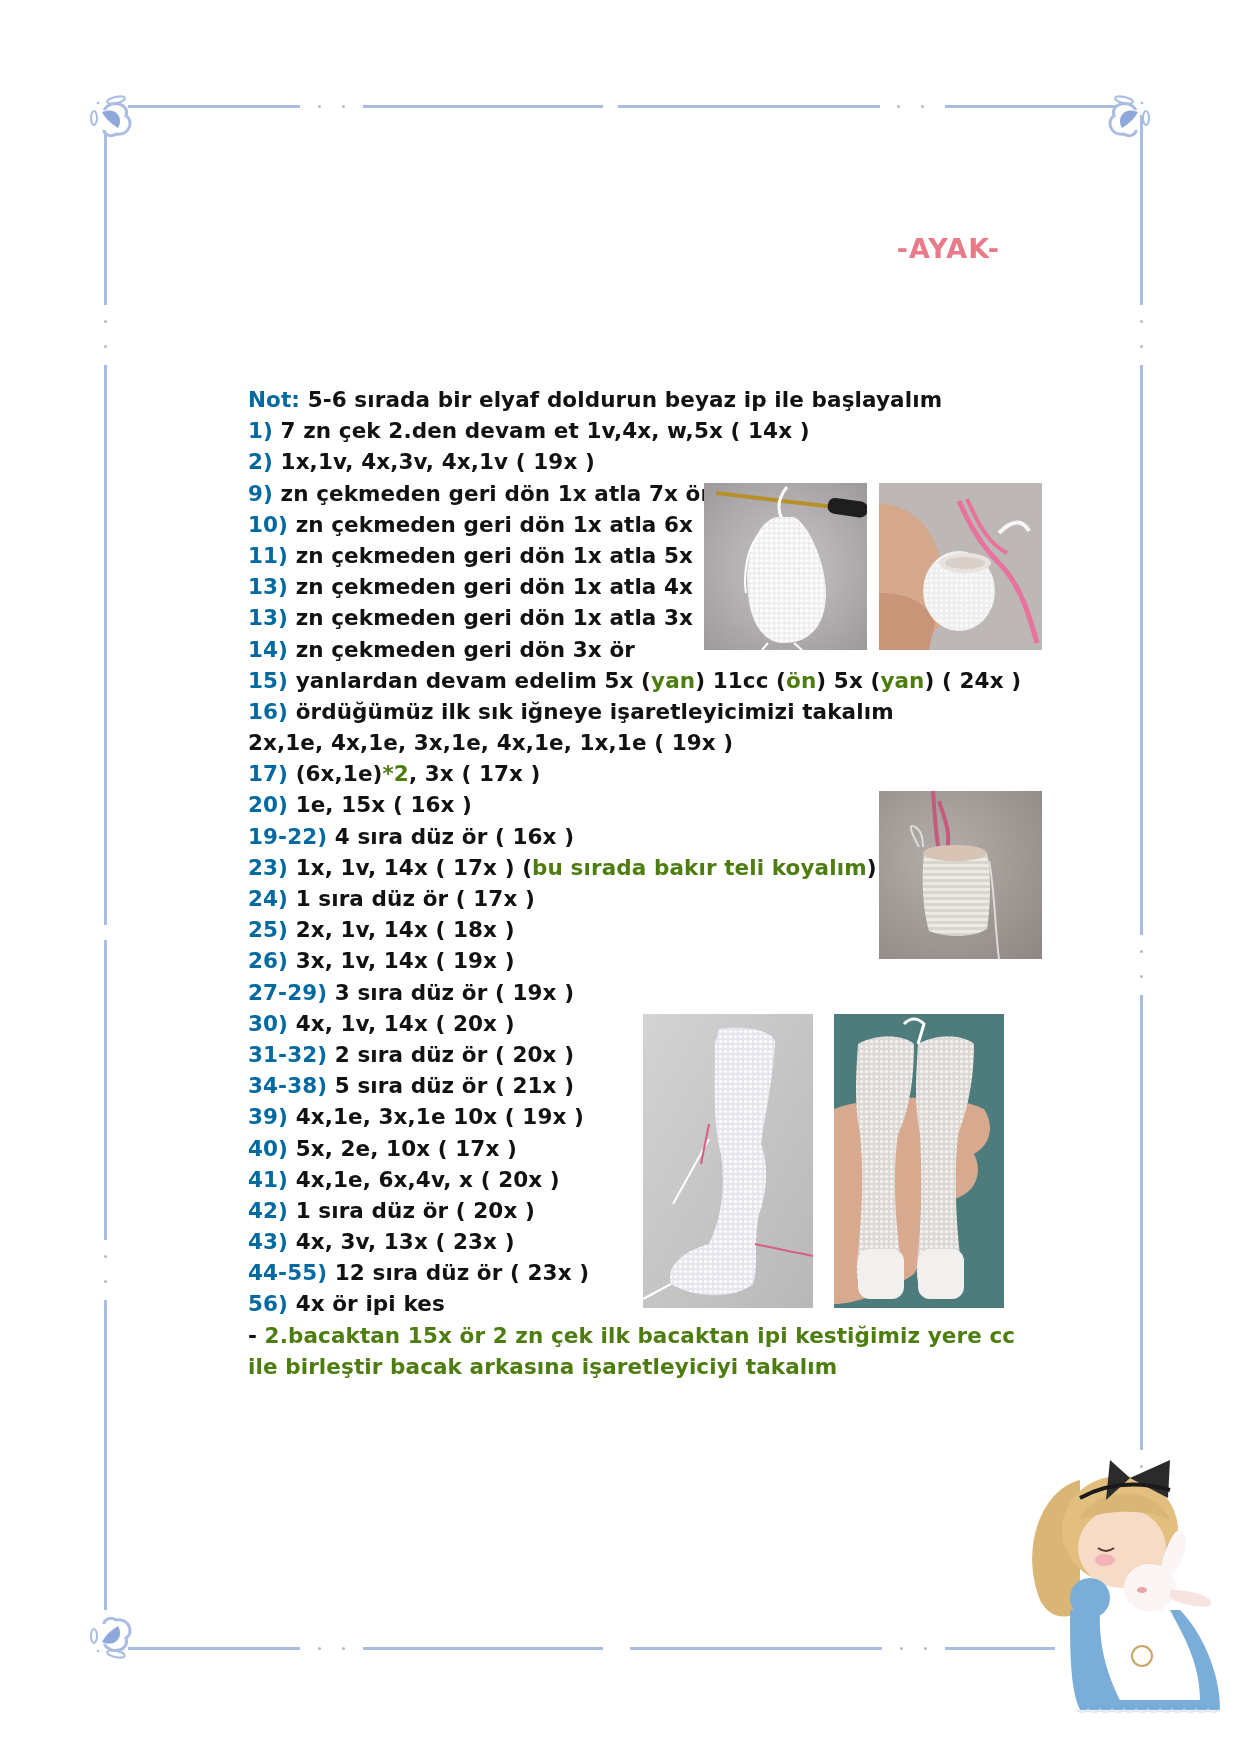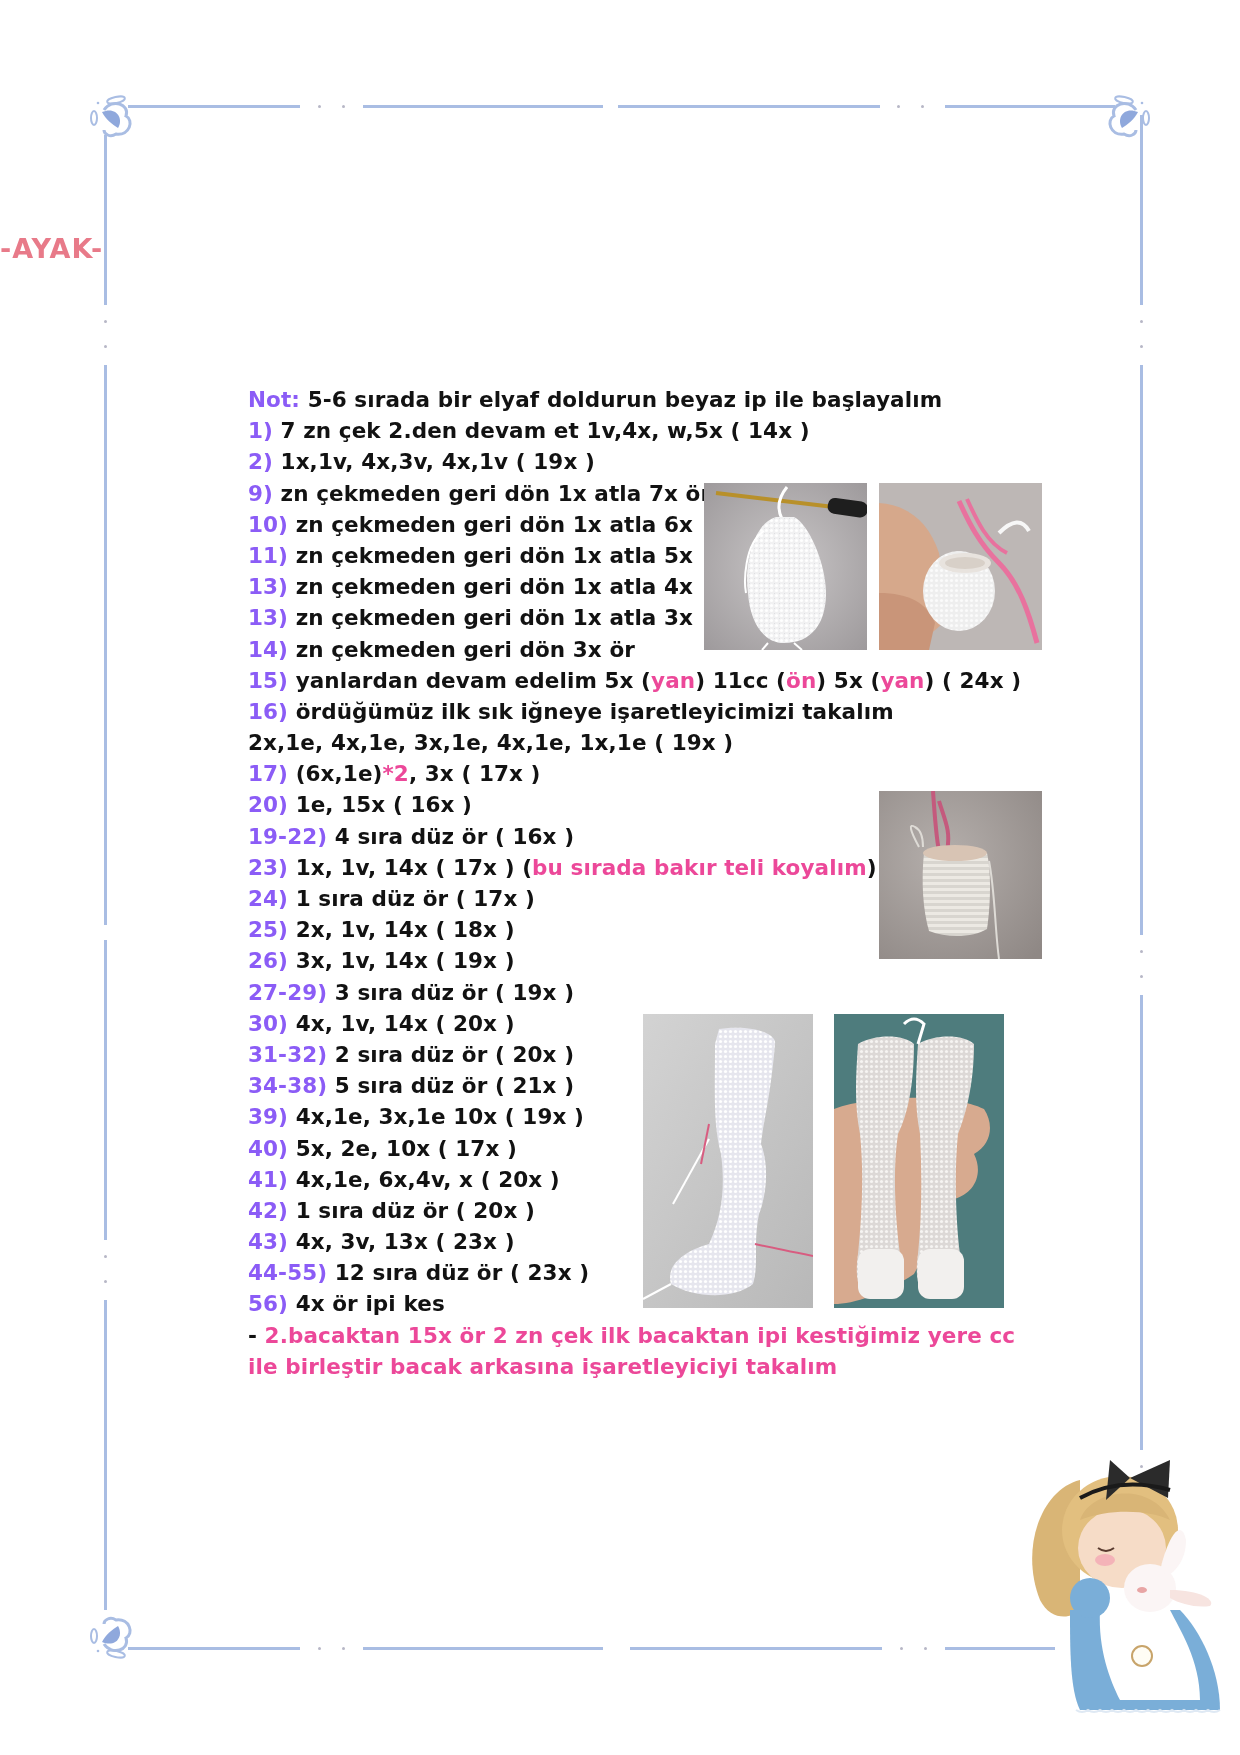--- a/index.html
+++ b/index.html
@@ -6,28 +6,28 @@
   body { width: 1240px; height: 1755px; position: relative; overflow: hidden;
          font-family: "DejaVu Sans", sans-serif; }
   .page { position: absolute; left: 0; top: 0; width: 1240px; height: 1755px; background: #ffffff; }
 
   
   .hline { position: absolute; height: 3px; background: #a9bde3; }
   .vline { position: absolute; width: 3px; background: #a9bde3; }
   .dot { position: absolute; width: 3px; height: 3px; background: #b7b7c6; border-radius: 50%; }
   .corner { position: absolute; width: 60px; height: 60px; }
 
-  .title { position: absolute; left: 0; width: 1000px; top: 233px; text-align: left;
+  .title { position: absolute; left: 0; width: 1000px; top: 233px; text-align: right;
            font-size: 27px; font-weight: bold; color: #e87a89; letter-spacing: 1px; }
 
   .lines { position: absolute; left: 248px; top: 384px; width: 760px; }
   .line { height: 31.2px; line-height: 31.2px; font-size: 21.5px; font-weight: bold;
           color: #121212; white-space: nowrap; letter-spacing: 0.1px; }
-  .num { color: #8b5cf6; }
-  .red { color: #ec4899; }
+  .num { color: #0369a1; }
+  .red { color: #4d7c0f; }
 
   .photo { position: absolute; overflow: hidden; }
   .photo svg { display: block; }
 </style>
 </head>
 <body>
 
 <div class="page">
 
   <div class="hline" style="left:128px; top:105px; width:172px;"></div>

